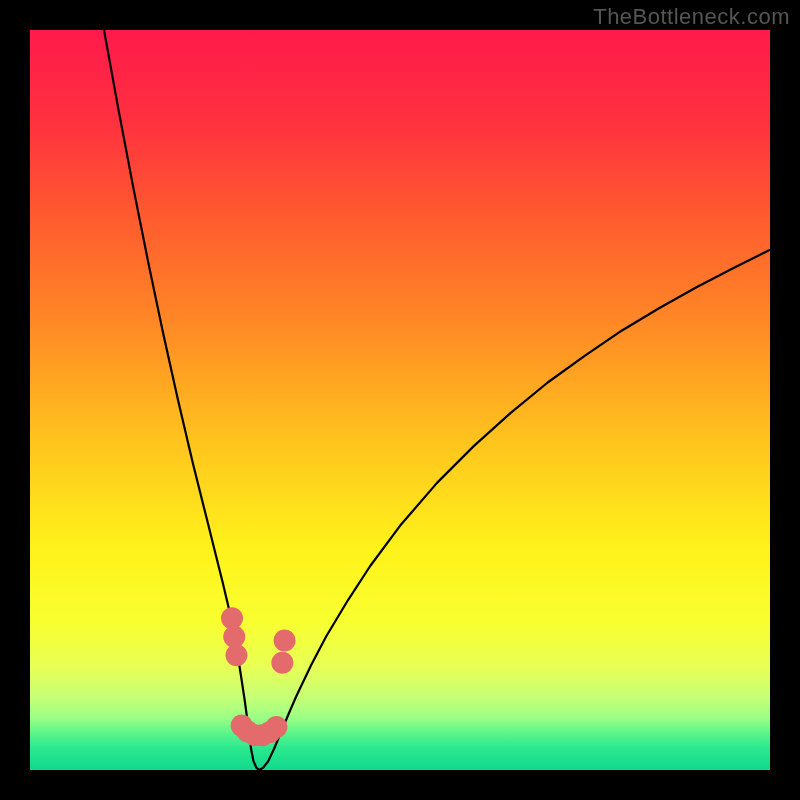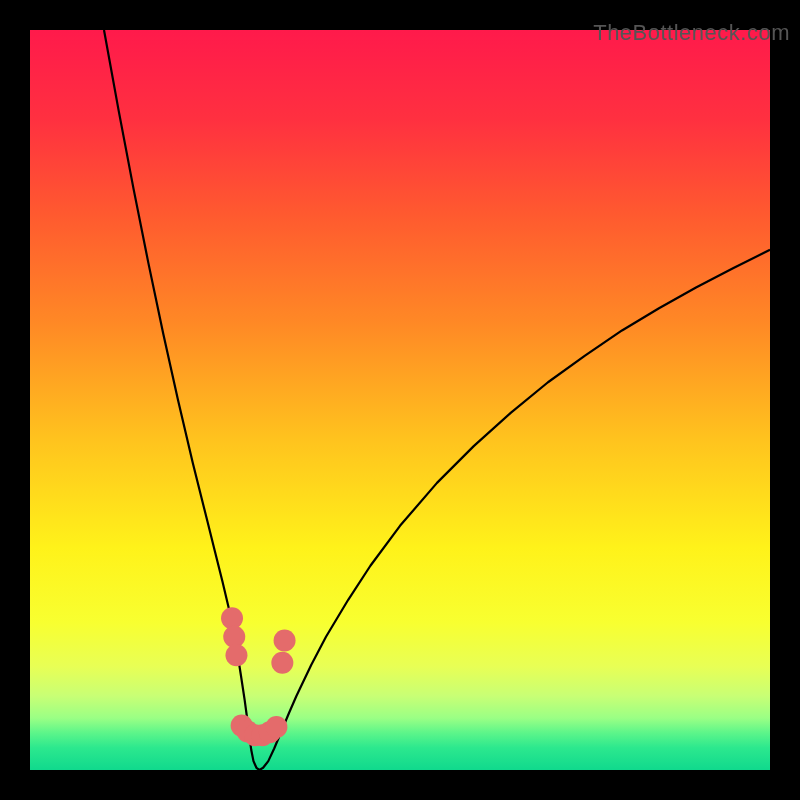--- a/index.html
+++ b/index.html
@@ -21,21 +21,20 @@
     background: #fff;
   }
   .watermark {
     position: absolute;
     top: 4px;
     right: 10px;
     color: #555;
     font-size: 22px;
     letter-spacing: 0.5px;
     font-weight: 500;
-    margin-top: 16px;
   }
 </style>
 </head>
 <body>
 
 <div class="frame">
   <div class="plot" id="plot" style="left: 30px; top: 30px; width: 740px; height: 740px;">
     <svg id="plot-svg" width="740" height="740" viewBox="0 0 740 740">
         <defs>
           <linearGradient id="bg" x1="0" y1="0" x2="0" y2="1">

